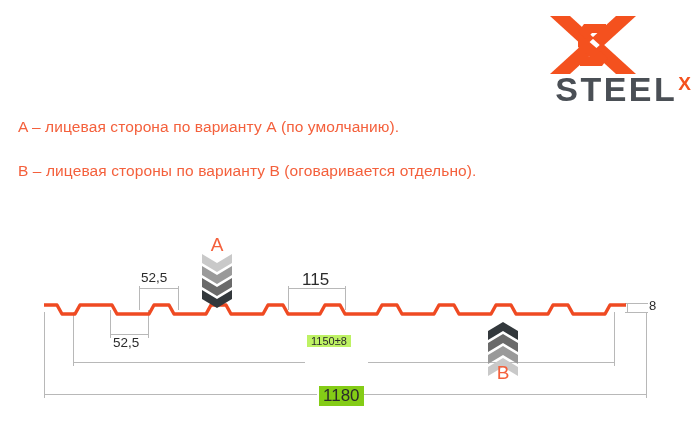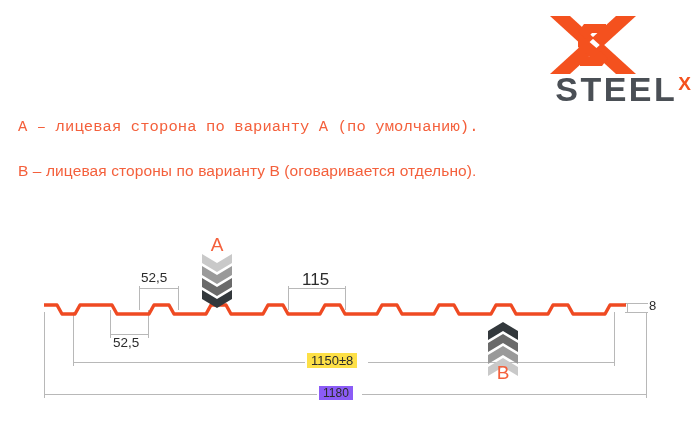--- a/index.html
+++ b/index.html
@@ -63,21 +63,21 @@
   
   .legend-line {
     position: absolute;
     left: 18px;
     font-family: "Liberation Sans", sans-serif;
     font-size: 15.5px;
     color: #f4603c;
     white-space: nowrap;
     letter-spacing: 0.1px;
   }
-  #legend-a { top: 118px; font-family: Liberation Mono, monospace; }
+  #legend-a { top: 118px; }
   #legend-b { top: 162px; text-align: right; }
 
   
   #drawing {
     position: absolute;
     left: 0;
     top: 0;
     width: 700px;
     height: 436px;
   }
@@ -106,22 +106,22 @@
     position: absolute;
     font-family: "Liberation Sans", sans-serif;
     font-weight: 400;
     color: #2b2b2b;
     white-space: nowrap;
   }
   #dim-525-top  { left: 141px; top: 270px; font-size: 13.5px; }
   #dim-525-bot  { left: 113px; top: 335px; font-size: 13.5px; }
   #dim-115      { left: 302px; top: 270px; font-size: 17px; }
   #dim-8        { left: 649px; top: 298px; font-size: 13px; }
-  #dim-1150     { left: 307px; top: 353px; font-size: 13px; background:#fde047; padding:0 4px;}
-  #dim-1180     { left: 319px; top: 386px; font-size: 12px; background:#8b5cf6; padding:0 4px;}
+  #dim-1150     { left: 307px; top: 335px; font-size: 11px; background:#bef264; padding:0 4px;}
+  #dim-1180     { left: 319px; top: 386px; font-size: 17px; background:#84cc16; padding:0 4px;}
 </style>
 </head>
 <body>
 
 <div id="logo">
   <div id="logo-mark">
     <svg viewBox="0 0 90 62" width="90" height="62" xmlns="http://www.w3.org/2000/svg">
       <g fill="#f4511e">
 
         <path d="M2,2 L22,2 L46,24 L36,33 Z"></path>

